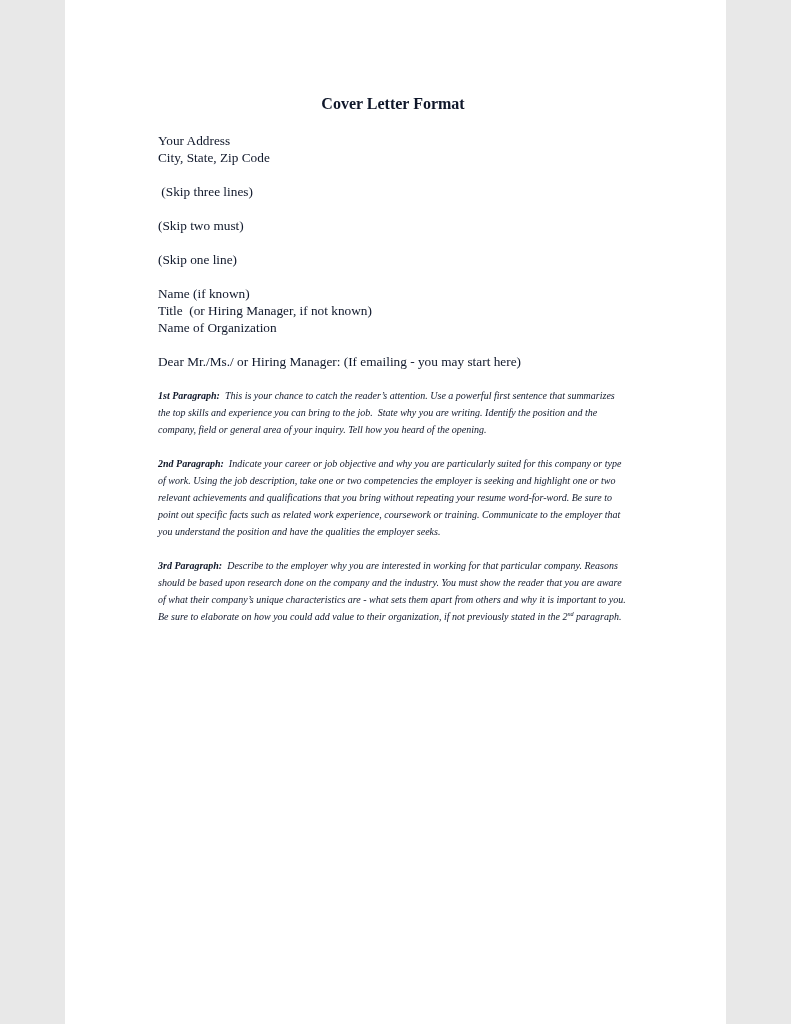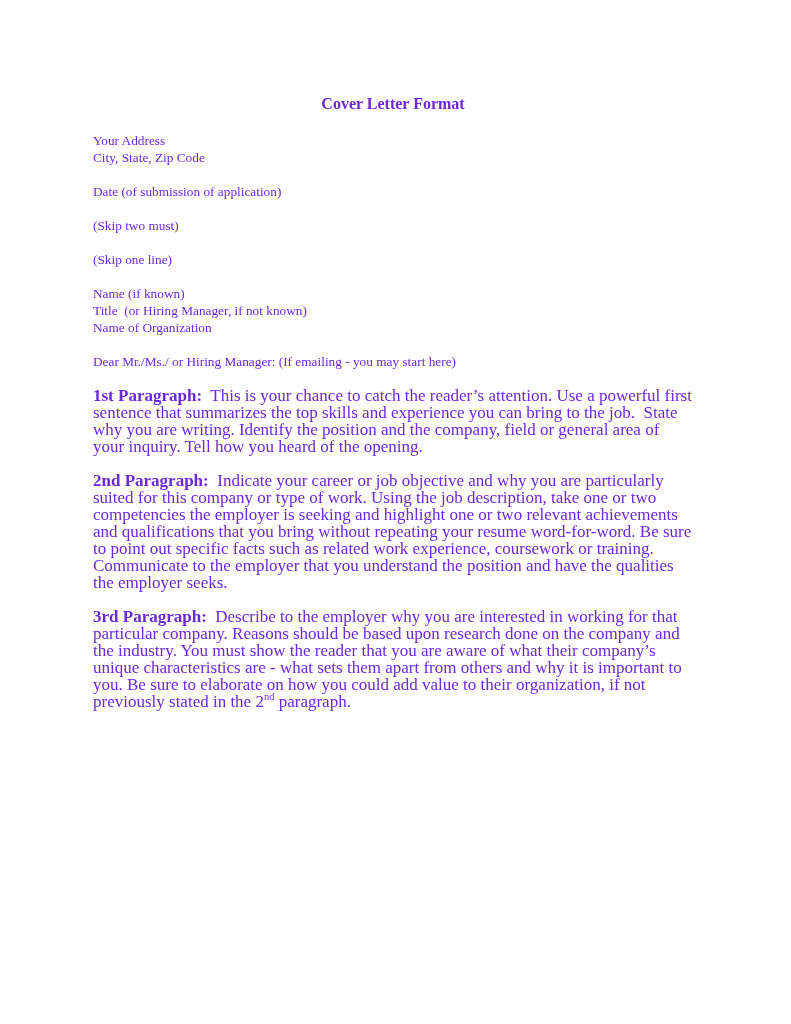--- a/index.html
+++ b/index.html
@@ -1,25 +1,25 @@
 <!DOCTYPE html>
 <html><head>
 <meta charset="utf-8">
 <style>
   html, body {
     margin: 0;
     padding: 0;
     background: #e8e8e8;
   }
   .page {
-    width: 791px;
+    width: 661px;
     height: 1024px;
     margin: 0 auto;
     background: #ffffff;
-    color: #6d28d9;
+    color: #0f172a;
     font-family: "Liberation Serif", "DejaVu Serif", serif;
     box-sizing: border-box;
     padding: 94px 98px 0 93px;
     overflow: hidden;
   }
   .doc-title {
     text-align: center;
     font-weight: bold;
     font-size: 16px;
     line-height: 19px;
@@ -27,24 +27,25 @@
   }
   .block {
     margin: 12px 0 17px 0;
   }
   .line {
     font-size: 13.3px;
     line-height: 17px;
     white-space: pre-wrap;
   }
   .para {
-    font-size: 17px;
+    font-size: 10px;
     line-height: 17px;
     margin: 0 0 17px 0;
     white-space: pre-wrap;
+    font-style: italic;
   }
   .para .label {
     font-weight: bold;
   }
   sup.ordinal {
     font-size: 0.62em;
     vertical-align: super;
     line-height: 0;
   }
 </style>
@@ -53,24 +54,24 @@
 
 <div class="page">
 
   <h1 class="doc-title">Cover Letter Format</h1>
 
   <div class="block">
     <div class="line">Your Address</div>
     <div class="line">City, State, Zip Code</div>
   </div>
 
+  <div class="block">
+    <div class="line"> (Skip three lines)</div>
+  </div>
 
-  <div class="block">
-    <div class="line">Date (of submission of application)</div>
-  </div>
 
   <div class="block">
     <div class="line">(Skip two must)</div>
   </div>
 
   <div class="block">
     <div class="line">(Skip one line)</div>
   </div>
 
   <div class="block">

